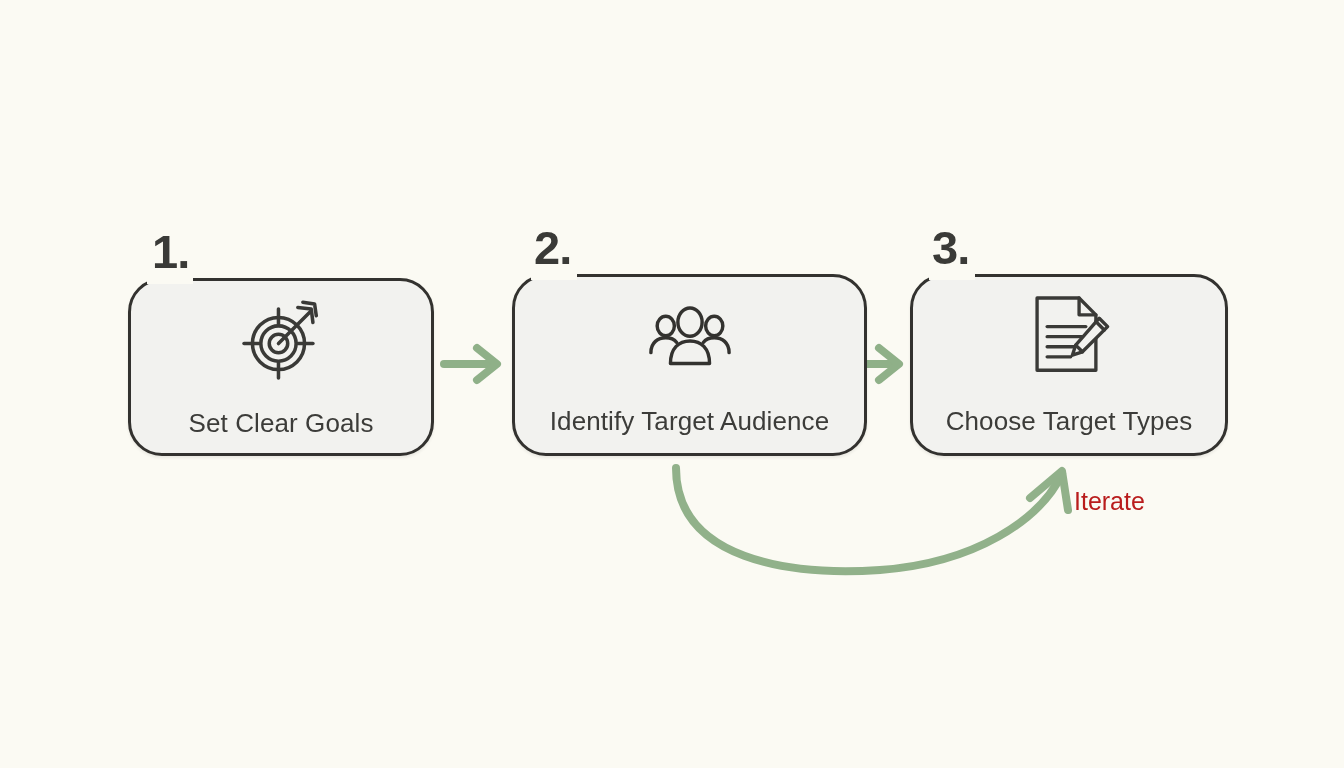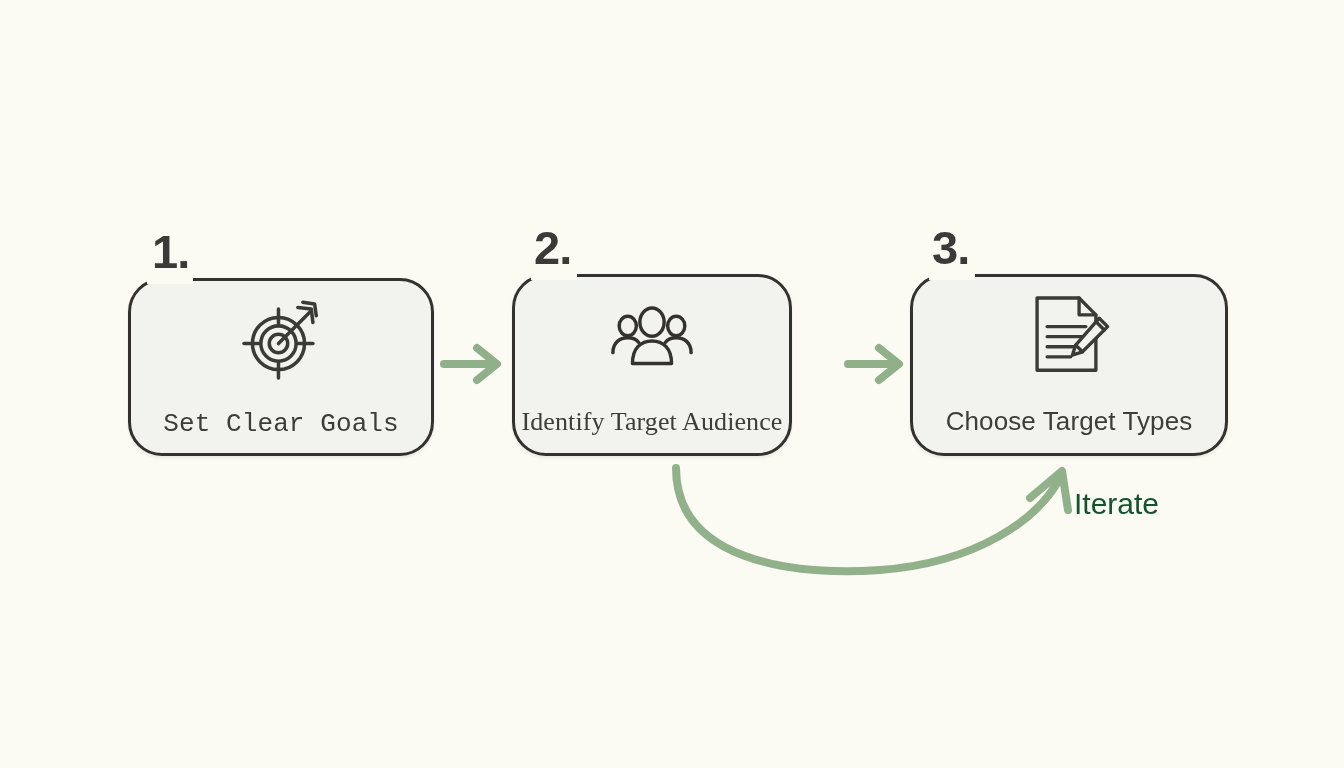--- a/index.html
+++ b/index.html
@@ -36,22 +36,22 @@
   
   .step-node::before {
     content: "";
     position: absolute;
     top: -6px;
     left: 16px;
     width: 46px;
     height: 9px;
     background: #fbfaf3;
   }
-  #node-1 { left: 128px; top: 278px; width: 306px; height: 178px; font-family: Liberation Mono, monospace; }
-  #node-2 { left: 512px; top: 274px; width: 280px; height: 182px; font-family: Liberation Serif, serif; }
+  #node-1 { left: 128px; top: 278px; width: 306px; height: 178px; }
+  #node-2 { left: 512px; top: 274px; width: 355px; height: 182px; }
   #node-3 { left: 910px; top: 274px; width: 318px; height: 182px; }
 
   .step-number {
     position: absolute;
     font-size: 47px;
     font-weight: bold;
     color: #3a3a37;
     letter-spacing: -1px;
     line-height: 1;
     white-space: nowrap;
@@ -82,23 +82,23 @@
     white-space: nowrap;
     letter-spacing: 0.1px;
   }
   #node-2 .node-label { font-size: 26px; bottom: 16px; }
   #node-3 .node-label { font-size: 26px; bottom: 16px; }
 
   .iterate-label {
     position: absolute;
     left: 1074px;
     top: 487px;
-    font-size: 30px;
+    font-size: 25px;
     font-weight: 500;
-    color: #14532d;
+    color: #b91c1c;
     white-space: nowrap;
   }
 </style>
 </head>
 <body>
 
 <svg id="canvas" viewBox="0 0 1344 768" xmlns="http://www.w3.org/2000/svg">
 
   <g>
     <line x1="444" y1="364" x2="488" y2="364" stroke="#8fb088" stroke-width="8" stroke-linecap="round"></line>

